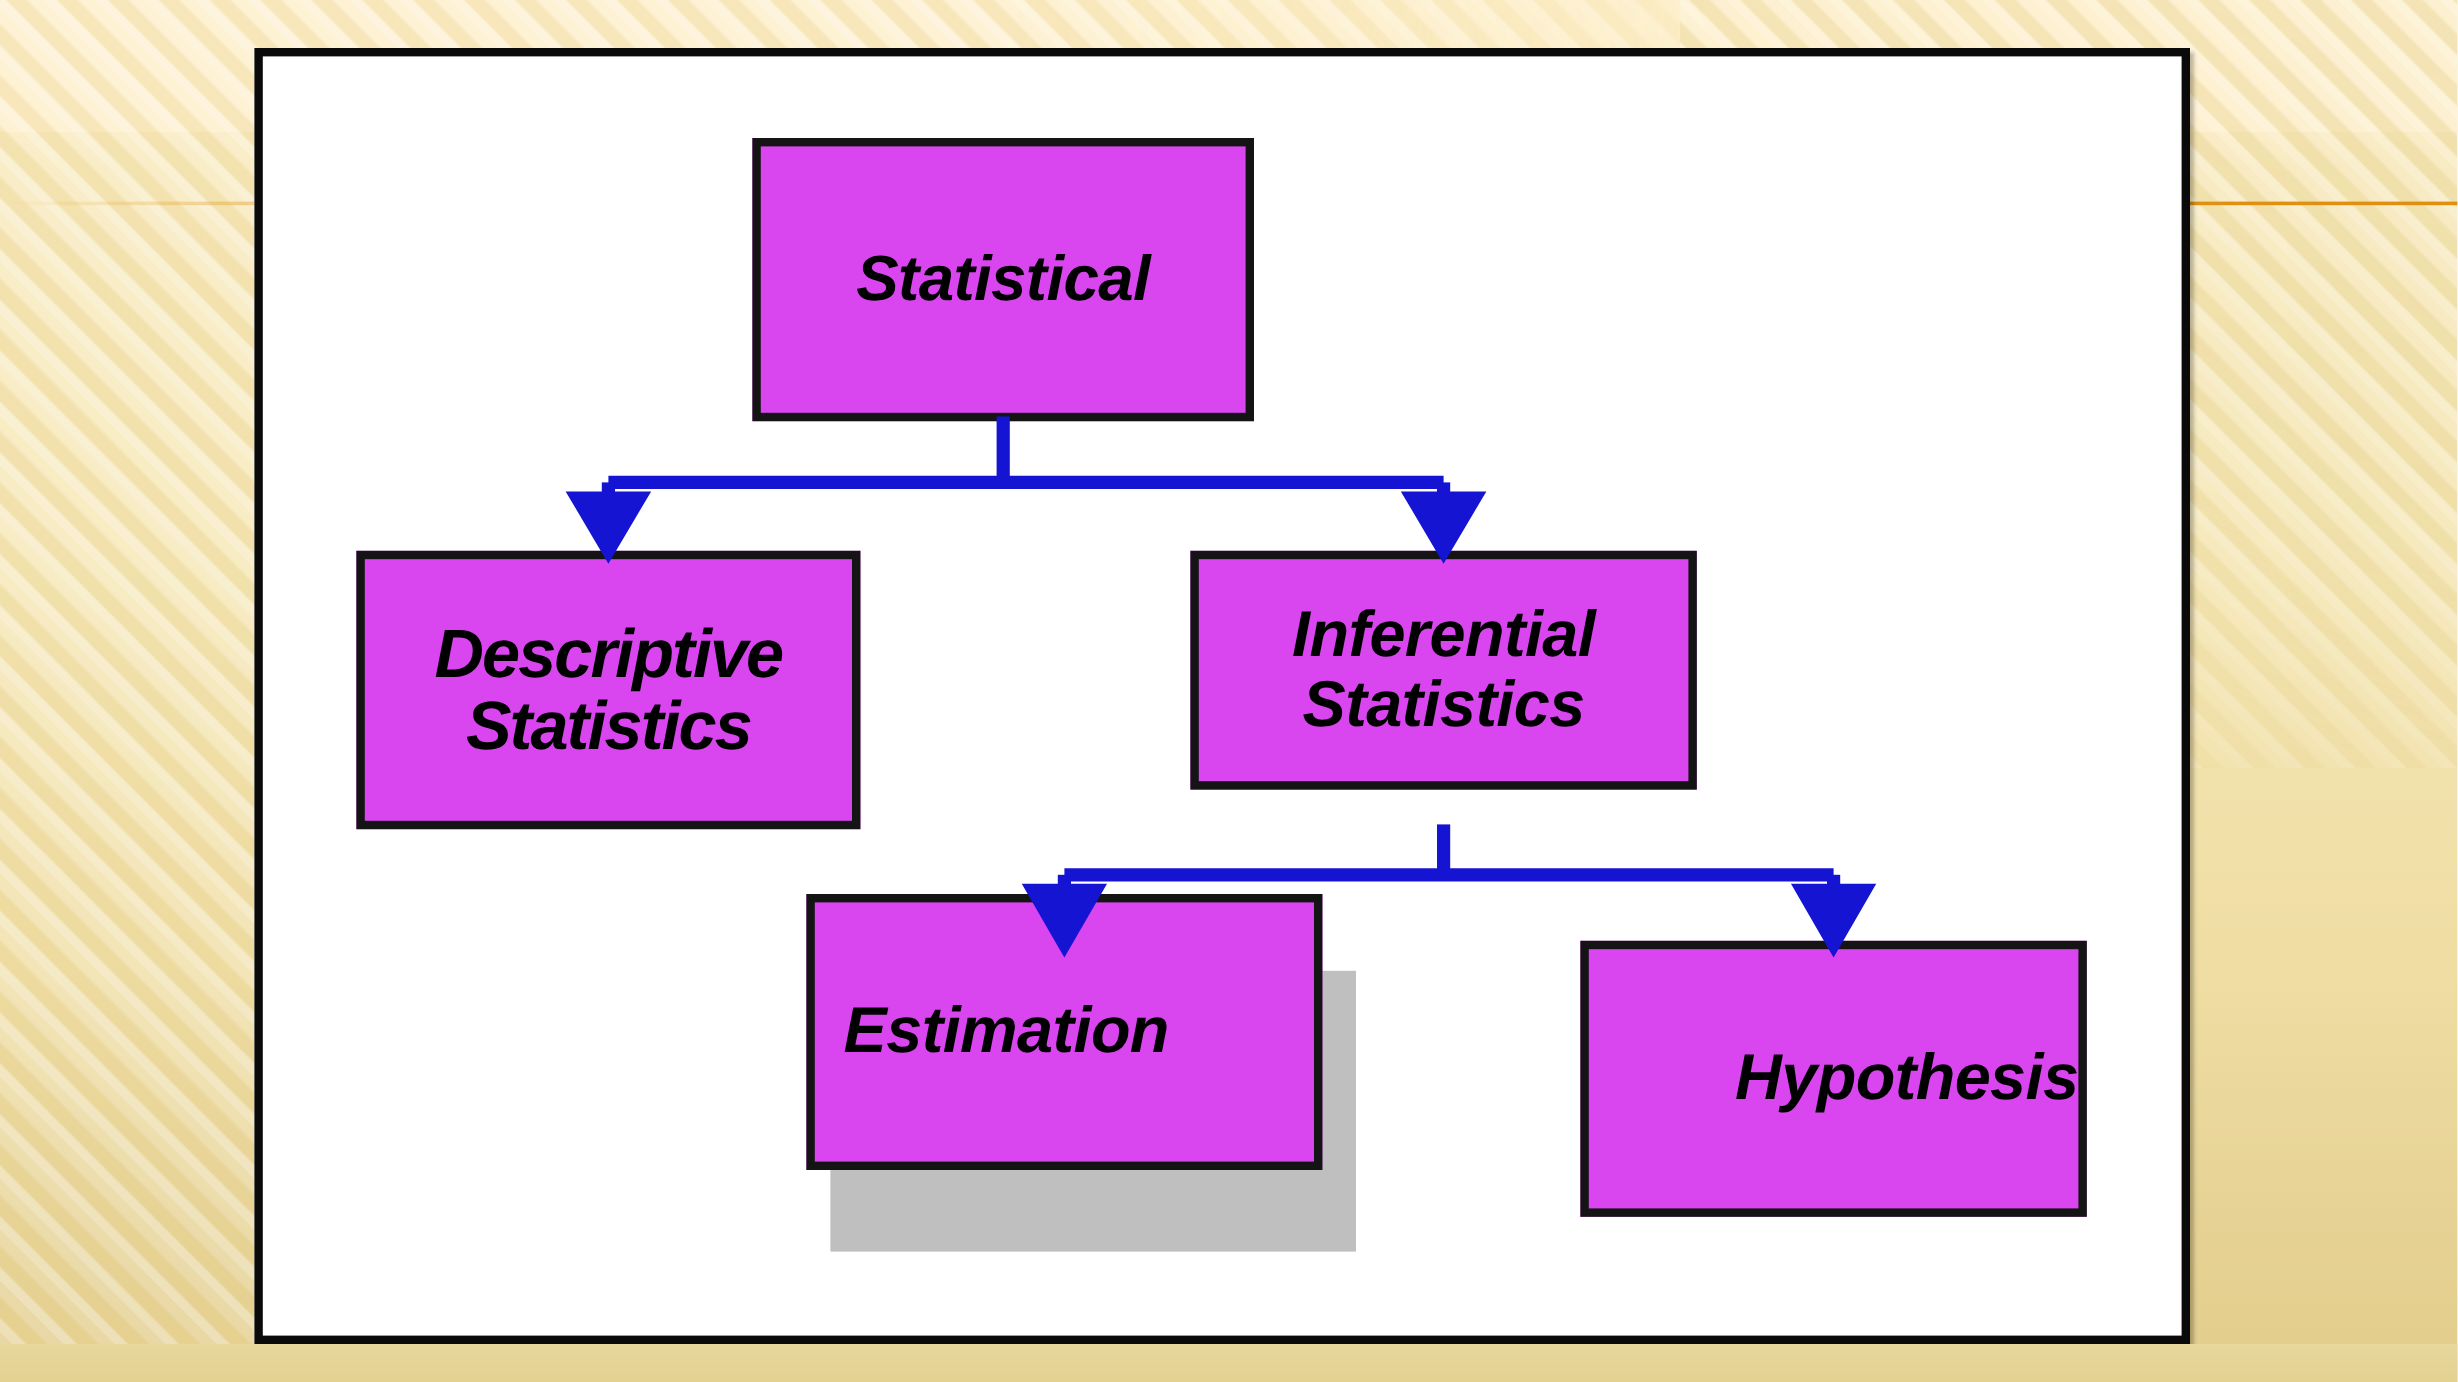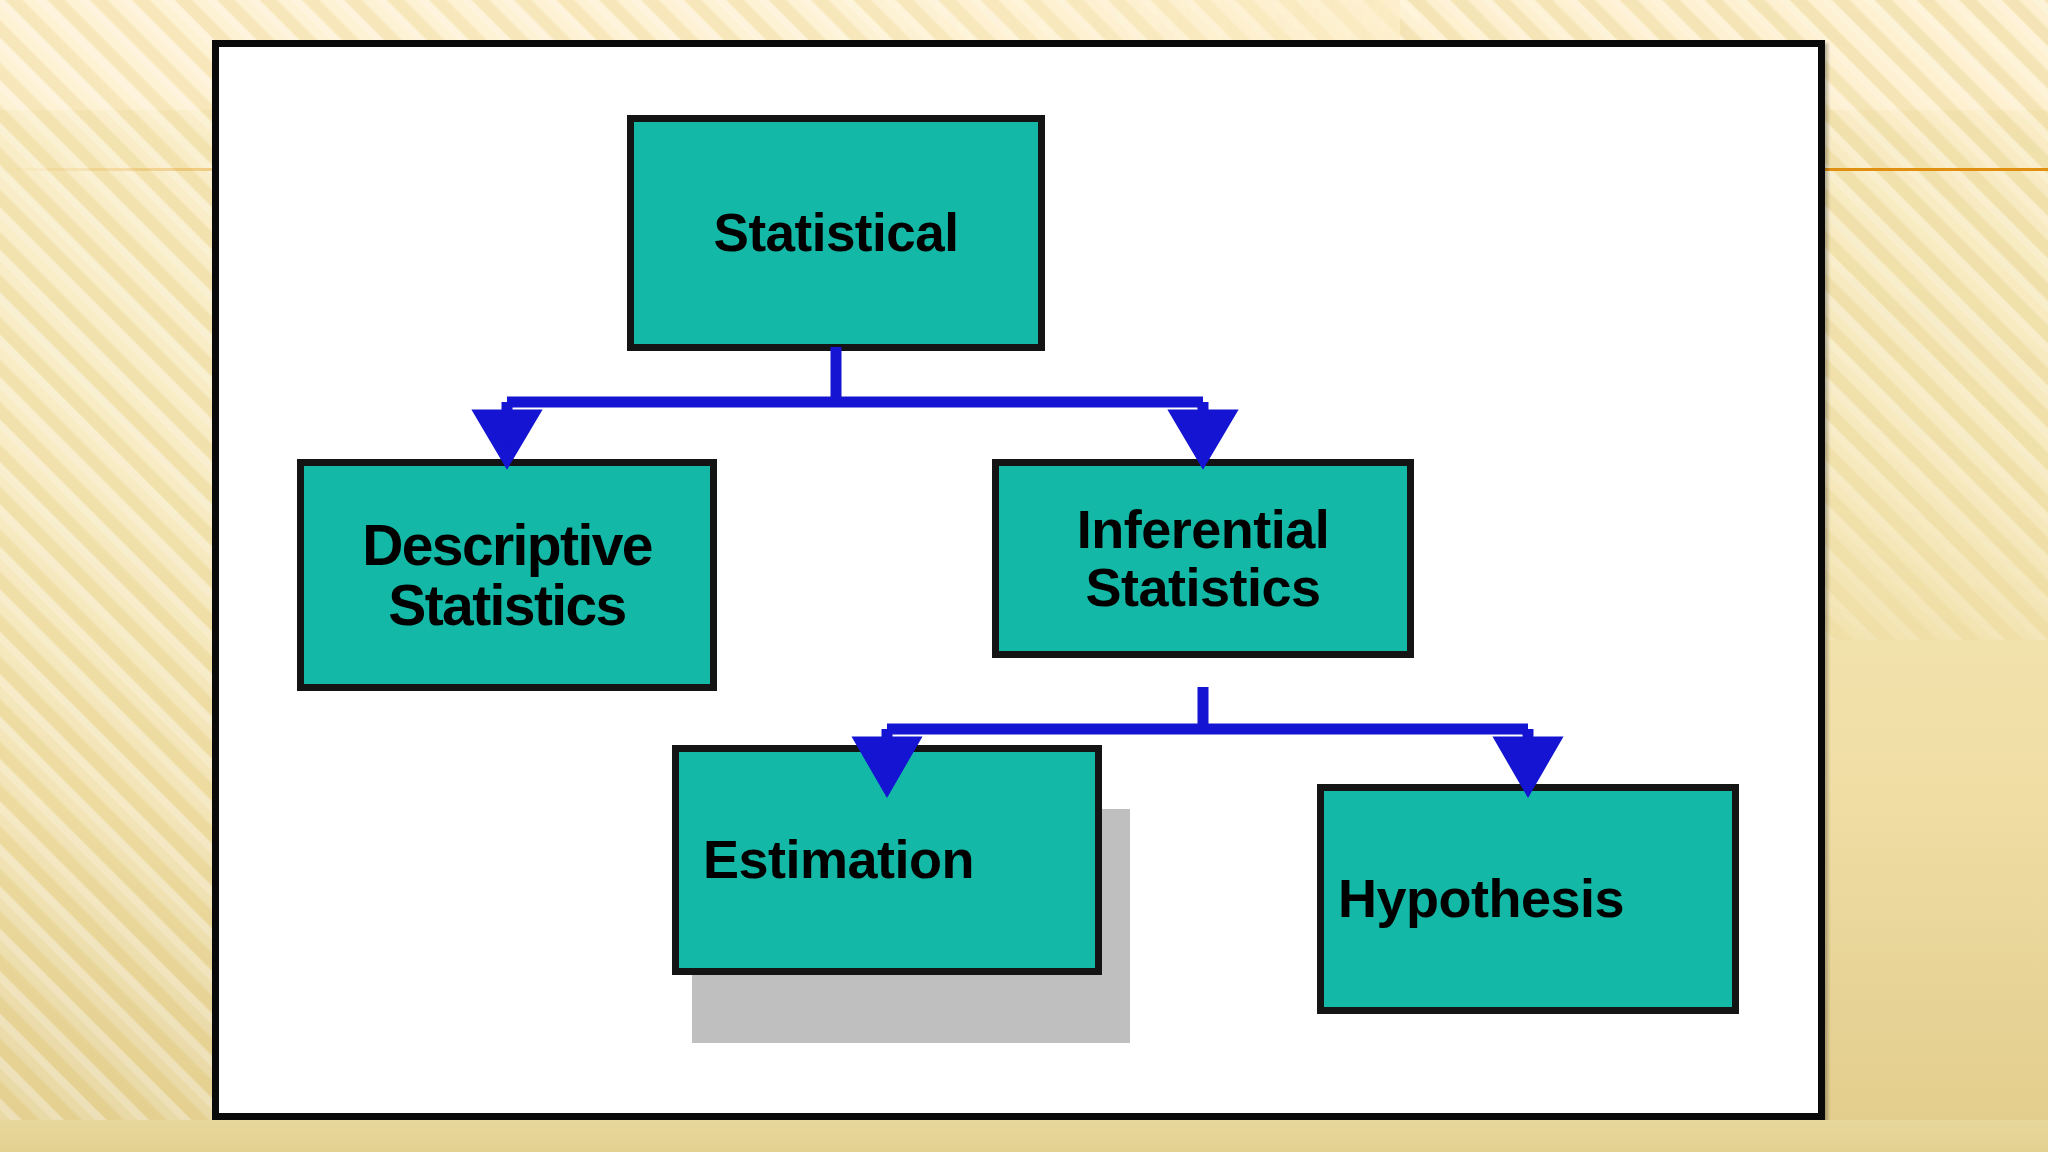--- a/index.html
+++ b/index.html
@@ -56,39 +56,40 @@
     background:#ffffff;
     border:7px solid #0a0a0a;
     box-sizing:border-box;
     box-shadow:3px 3px 3px rgba(0,0,0,.25);
   }
   #diagram-canvas{position:absolute;inset:0;}
 
   
   .node{
     position:absolute;
-    background:#14b8a6;
+    background:#d946ef;
     border:7px solid #141414;
     box-sizing:border-box;
     display:flex;align-items:center;justify-content:center;
     color:#000;
     font-weight:bold;
     line-height:1.06;
     text-align:center;
     letter-spacing:-0.5px;
     z-index:3;
+    font-style:italic;
   }
   .node .node-label{display:block;width:100%;}
   #node-statistical-methods{left:408px;top:68px;width:418px;height:236px;font-size:53px;}
   #node-descriptive-statistics{left:78px;top:412px;width:420px;height:232px;font-size:57px;letter-spacing:-1.6px;}
   #node-inferential-statistics{left:773px;top:412px;width:422px;height:199px;font-size:54px;}
   #node-estimation{left:453px;top:698px;width:430px;height:230px;font-size:54px;}
   #node-estimation .node-label{text-align:left;padding-left:24px;}
   #node-hypothesis-testing{left:1098px;top:737px;width:422px;height:230px;font-size:54px;}
-  #node-hypothesis-testing .node-label{text-align:left;padding-left:14px;}
+  #node-hypothesis-testing .node-label{text-align:right;padding-left:14px;}
 
   
   #estimation-shadow{
     position:absolute;left:473px;top:762px;width:438px;height:234px;
     background:#bfbfbf;z-index:2;
   }
 
   
   #connector-layer{position:absolute;inset:0;z-index:4;pointer-events:none;}
 

